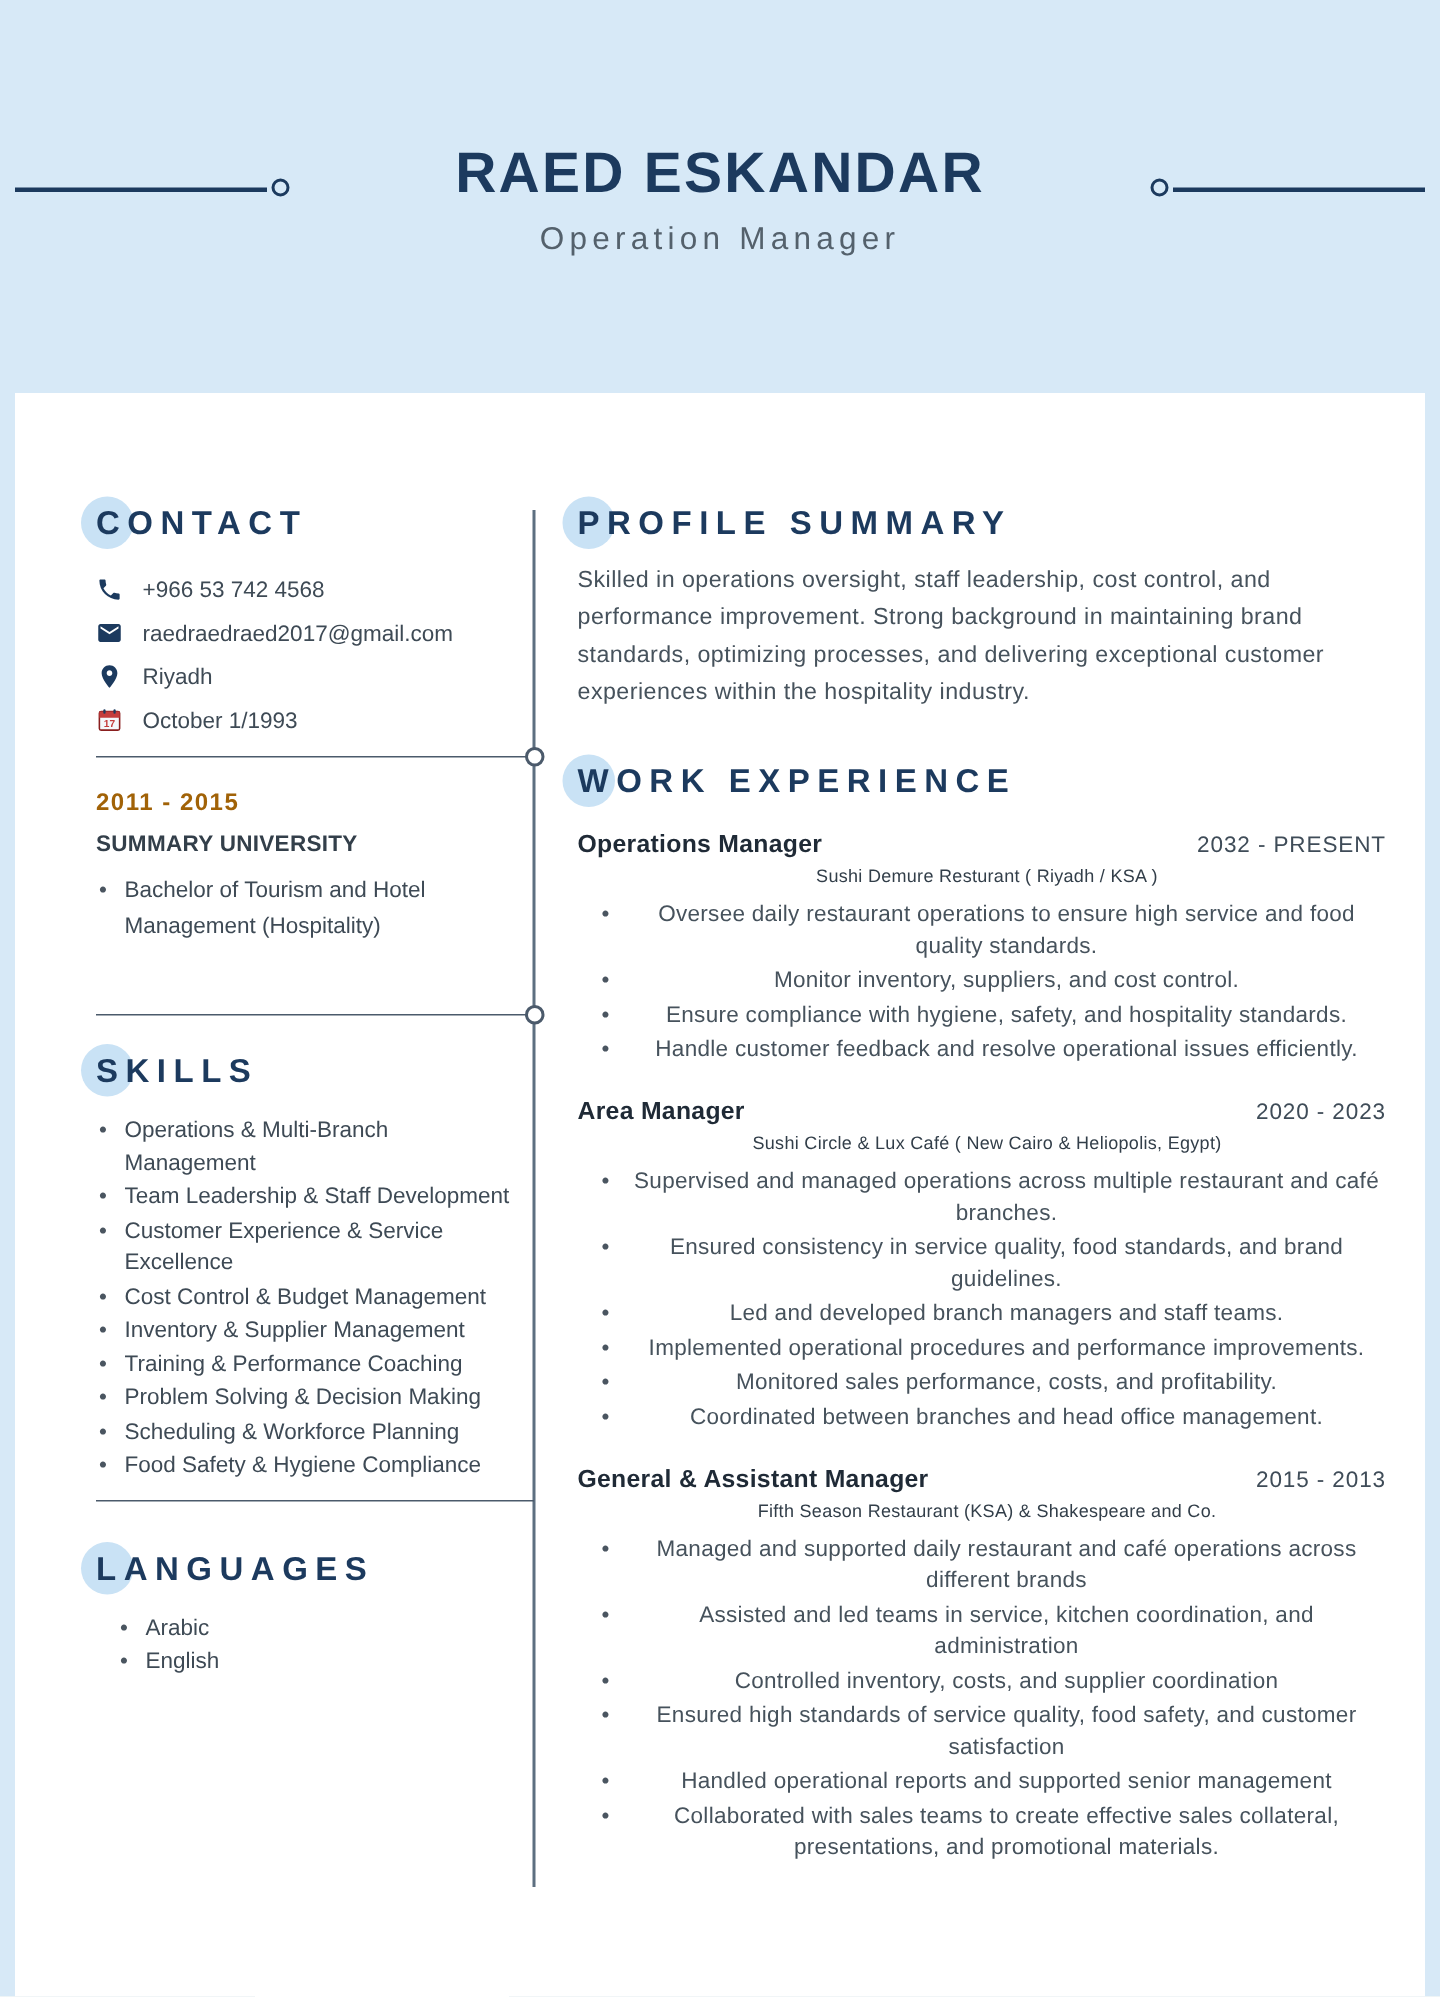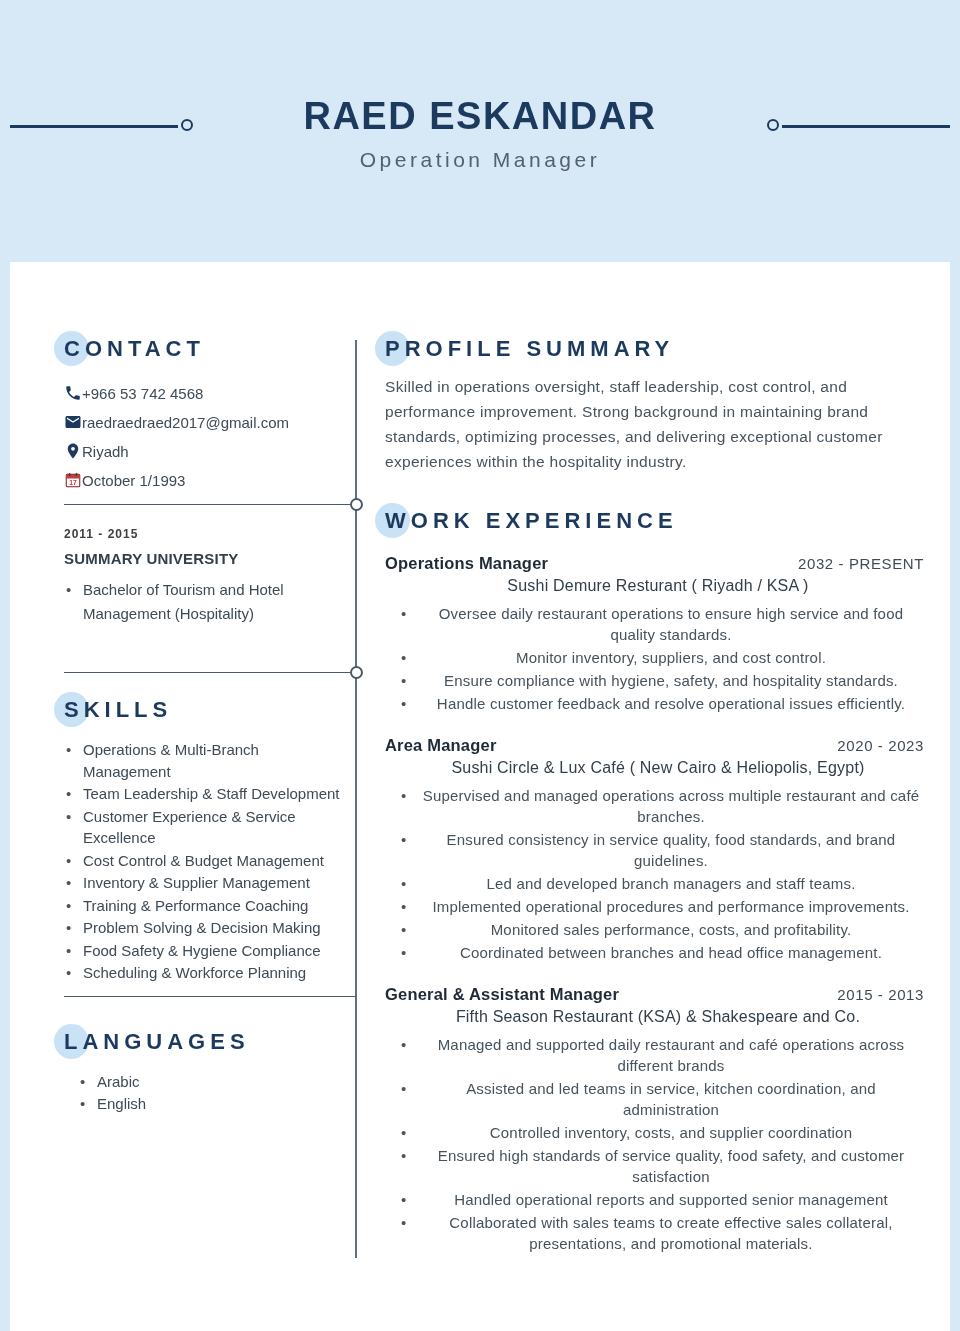--- a/index.html
+++ b/index.html
@@ -36,37 +36,37 @@
   .right-col { position: absolute; left: 375px; top: 0; width: 539px; }
 
   
   .sec-heading { position: relative; margin: 0; font-size: 22px; line-height: 26px; font-weight: 700; letter-spacing: 5px; color: #1c3a5e; }
   .letter-circle { position: absolute; left: -10px; top: -5px; width: 35px; height: 35px; border-radius: 50%; background: #c9e2f5; }
   .sec-text { position: relative; }
 
   
   .contact-heading { margin-top: 74px; }
   .contact-list { list-style: none; margin: 22px 0 0; padding: 0; }
-  .contact-row { display: flex; align-items: center; margin-bottom: 11px; font-size: 15px; color: #3e4a55; min-height: 18px; }
+  .contact-row { display: flex; align-items: center; gap: 13px; margin-bottom: 11px; font-size: 15px; color: #3e4a55; min-height: 18px; }
   .cicon { width: 18px; height: 18px; flex: 0 0 18px; display: flex; }
   .cicon svg { width: 18px; height: 18px; }
 
   
   .rule { position: relative; height: 0; border-top: 1.6px solid #4b5a6b; width: calc(100% + 10px); }
   .rule.with-node::after {
     content: ""; position: absolute; right: -7px; top: -7px;
     width: 9px; height: 9px; border: 2px solid #4b5a6b; border-radius: 50%; background: #ffffff;
   }
   .rule-contact { margin-top: 15px; }
   .rule-edu { margin-top: 46px; }
   .rule-skills { margin-top: 12px; }
 
   
   .education-heading { margin-top: 30px; }
-  .edu-years { margin-top: 22px; font-size: 12px; font-weight: 700; letter-spacing: 1px; color: #404040; }
+  .edu-years { margin-top: 22px; font-size: 16px; font-weight: 700; letter-spacing: 1px; color: #a16207; }
   .edu-school { margin-top: 9px; font-size: 15px; font-weight: 700; letter-spacing: 0.2px; color: #333f4a; }
 
   
   .dot-list { list-style: none; margin: 0; padding: 0; }
   .dot-list li { position: relative; padding-left: 19px; }
   .dot-list li::before { content: "\2022"; position: absolute; left: 2px; top: 0; color: #4a5560; }
 
   .edu-list { margin-top: 11px; }
   .edu-list li { font-size: 15px; line-height: 24px; color: #3e4a55; }
 
@@ -84,21 +84,21 @@
   .profile-heading { margin-top: 74px; }
   .profile-text { margin: 12px 0 0; font-size: 15.5px; line-height: 25px; letter-spacing: 0.3px; color: #46525c; }
 
   
   .work-heading { margin-top: 34px; }
   .job { margin-top: 20px; text-align: center; }
   .job + .job { margin-top: 22px; }
   .job-head { display: flex; justify-content: space-between; align-items: baseline; }
   .job-title-text { margin: 0; font-size: 16.5px; font-weight: 700; letter-spacing: 0.2px; color: #1f2a36; }
   .job-dates { font-size: 15px; color: #3f4c58; letter-spacing: 0.6px; white-space: nowrap; }
-  .job-company { margin-top: 4px; padding-left: 7px; font-size: 16px; letter-spacing: 0.2px; color: #323e49; }
+  .job-company { margin-top: 4px; padding-left: 7px; font-size: 12px; letter-spacing: 0.2px; color: #323e49; }
   .job-bullets { margin-top: 8px; margin-left: 14px; }
   .job-bullets li { font-size: 15px; line-height: 21px; letter-spacing: 0.2px; color: #46525c; margin-bottom: 2px; }
 </style>
 </head>
 <body>
 
 <div class="page">
   <div class="edge-strip edge-left"></div>
   <div class="edge-strip edge-right"></div>
 
@@ -179,22 +179,22 @@
           <span class="sec-text">SKILLS</span>
         </h2>
         <ul class="dot-list skills-list">
           <li>Operations &amp; Multi-Branch Management</li>
           <li>Team Leadership &amp; Staff Development</li>
           <li>Customer Experience &amp; Service Excellence</li>
           <li>Cost Control &amp; Budget Management</li>
           <li>Inventory &amp; Supplier Management</li>
           <li>Training &amp; Performance Coaching</li>
           <li>Problem Solving &amp; Decision Making</li>
+          <li>Scheduling &amp; Workforce Planning</li>
           <li>Food Safety &amp; Hygiene Compliance</li>
-          <li>Scheduling &amp; Workforce Planning</li>
         </ul>
       </section>
 
       <div class="rule rule-skills"></div>
 
       <section>
         <h2 class="sec-heading languages-heading">
           <span class="letter-circle"></span>
           <span class="sec-text">LANGUAGES</span>
         </h2>

